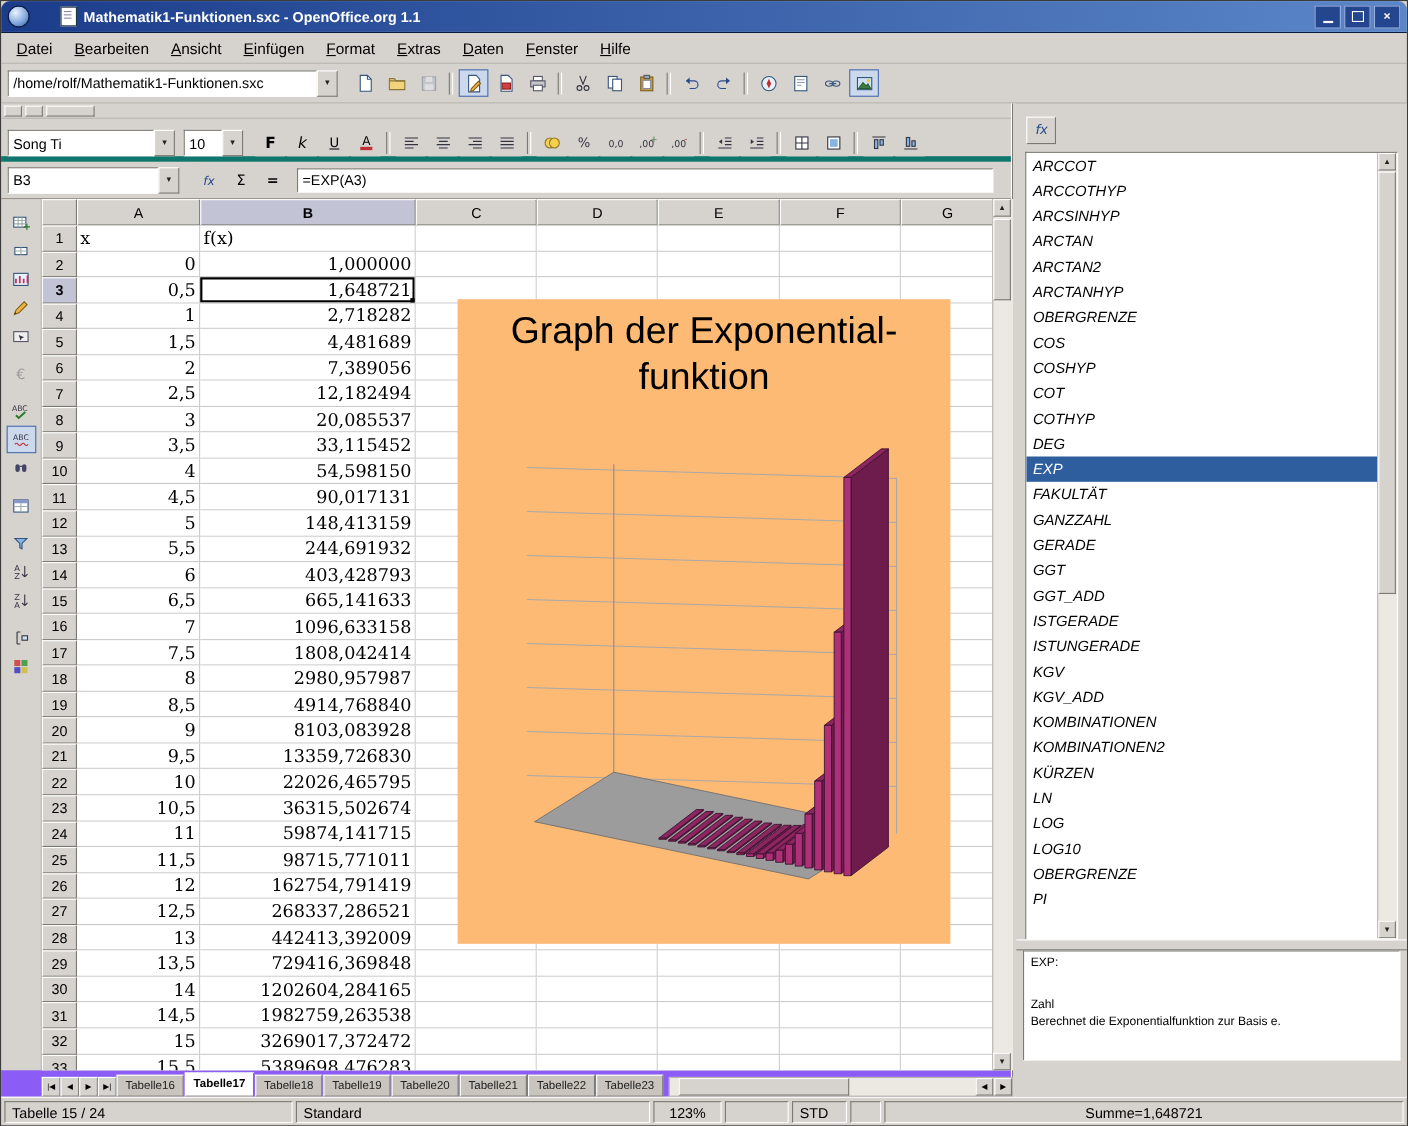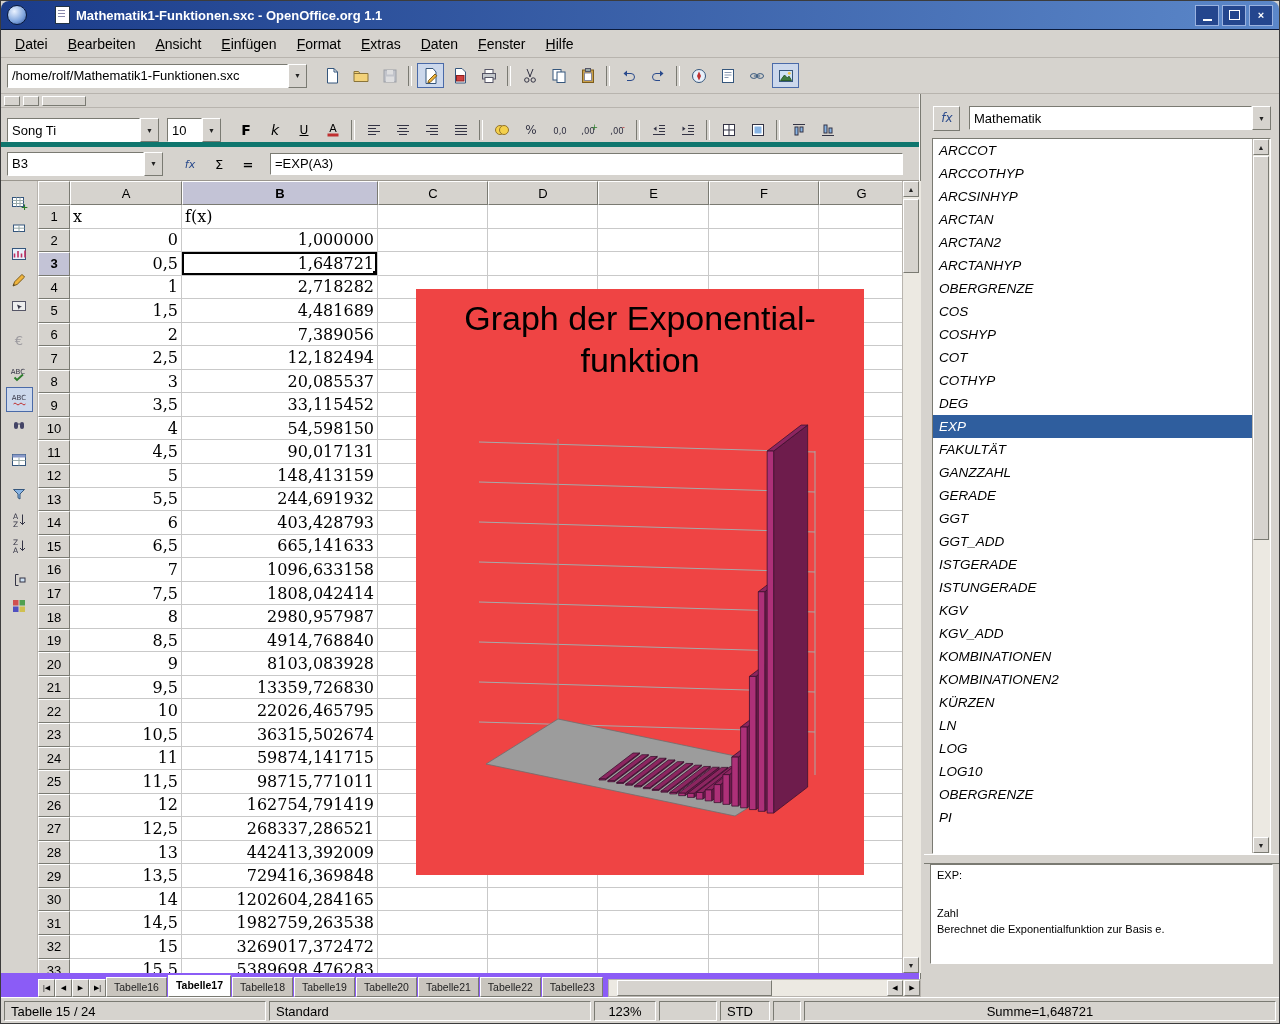--- a/index.html
+++ b/index.html
@@ -44,21 +44,21 @@
   
   #grid{display:grid;grid-template-rows:24px repeat(33,23.55px);}
   .gh{background:#d6d3ce;border:1px solid;border-color:#fff #7a7a72 #7a7a72 #fff;display:flex;align-items:center;justify-content:center;font-size:13px;box-sizing:border-box;}
   .gh.selhdr{background:#c3c3d6;font-weight:bold;}
   .cell{background:#fff;border-right:1px solid #c9c9c9;border-bottom:1px solid #c9c9c9;font-family:"DejaVu Serif","Liberation Serif",serif;font-size:16px;display:flex;align-items:center;box-sizing:border-box;padding:0 3px;white-space:nowrap;overflow:hidden;}
   .cell.ar{justify-content:flex-end;}
   .cell.al{justify-content:flex-start;}
   .cell.selcell{box-shadow:inset 0 0 0 2px #000;position:relative;}
   .cell.selcell::after{content:"";position:absolute;right:-1px;bottom:-1px;width:5px;height:5px;background:#000;}
   
-  .chart{position:absolute;left:378px;top:108px;width:448px;height:586px;background:#ef4444;z-index:3;}
+  .chart{position:absolute;left:378px;top:91px;width:448px;height:586px;background:#fdba74;z-index:3;}
   .chart-title{position:relative;z-index:2;text-align:center;margin-top:8px;font-size:34px;line-height:42px;color:#000;}
   #chart-svg{position:absolute;left:0;top:0;}
   
   .vsb{width:18px;background:#ece9e2;position:relative;border-left:1px solid #b8b4ae;}
   .sb-btn{position:absolute;left:0;width:16px;height:16px;background:#d6d3ce;border:1px solid;border-color:#fff #7a7a72 #7a7a72 #fff;display:flex;align-items:center;justify-content:center;font-size:7px;color:#222;box-sizing:border-box;}
   .sb-btn.top{top:0;} .sb-btn.bottom{bottom:0;}
   .sb-thumb{position:absolute;left:0;width:16px;background:#d6d3ce;border:1px solid;border-color:#fff #7a7a72 #7a7a72 #fff;box-sizing:border-box;}
   
   .panel{flex:1;background:#d6d3ce;border-left:3px solid #d6d3ce;box-shadow:-1px 0 0 #7a7a72,-2px 0 0 #fff;display:flex;flex-direction:column;padding:10px 8px 0 8px;box-sizing:border-box;}
   .panel-top{display:flex;gap:8px;height:28px;align-items:center;flex:0 0 auto;}
@@ -915,24 +915,20 @@
         </div>
     </div>
 
     <div class="panel">
       <div class="panel-top">
         <div class="tb-btn" id="btn-insfn">
             <svg viewBox="0 0 18 18" width="18" height="18">
               <text x="9" y="13" font-size="12" font-style="italic" font-family="serif" text-anchor="middle" fill="#2a4a8c">fx</text>
             </svg>
           </div>
-        <div class="combo" style="flex:1;">
-          <div class="combo-text">Mathematik</div>
-          <div class="combo-arrow">▼</div>
-        </div>
       </div>
       <div class="fn-listwrap">
         <div id="fn-list">
             <div class="fn-item">ARCCOT</div>
             <div class="fn-item">ARCCOTHYP</div>
             <div class="fn-item">ARCSINHYP</div>
             <div class="fn-item">ARCTAN</div>
             <div class="fn-item">ARCTAN2</div>
             <div class="fn-item">ARCTANHYP</div>
             <div class="fn-item">OBERGRENZE</div>

